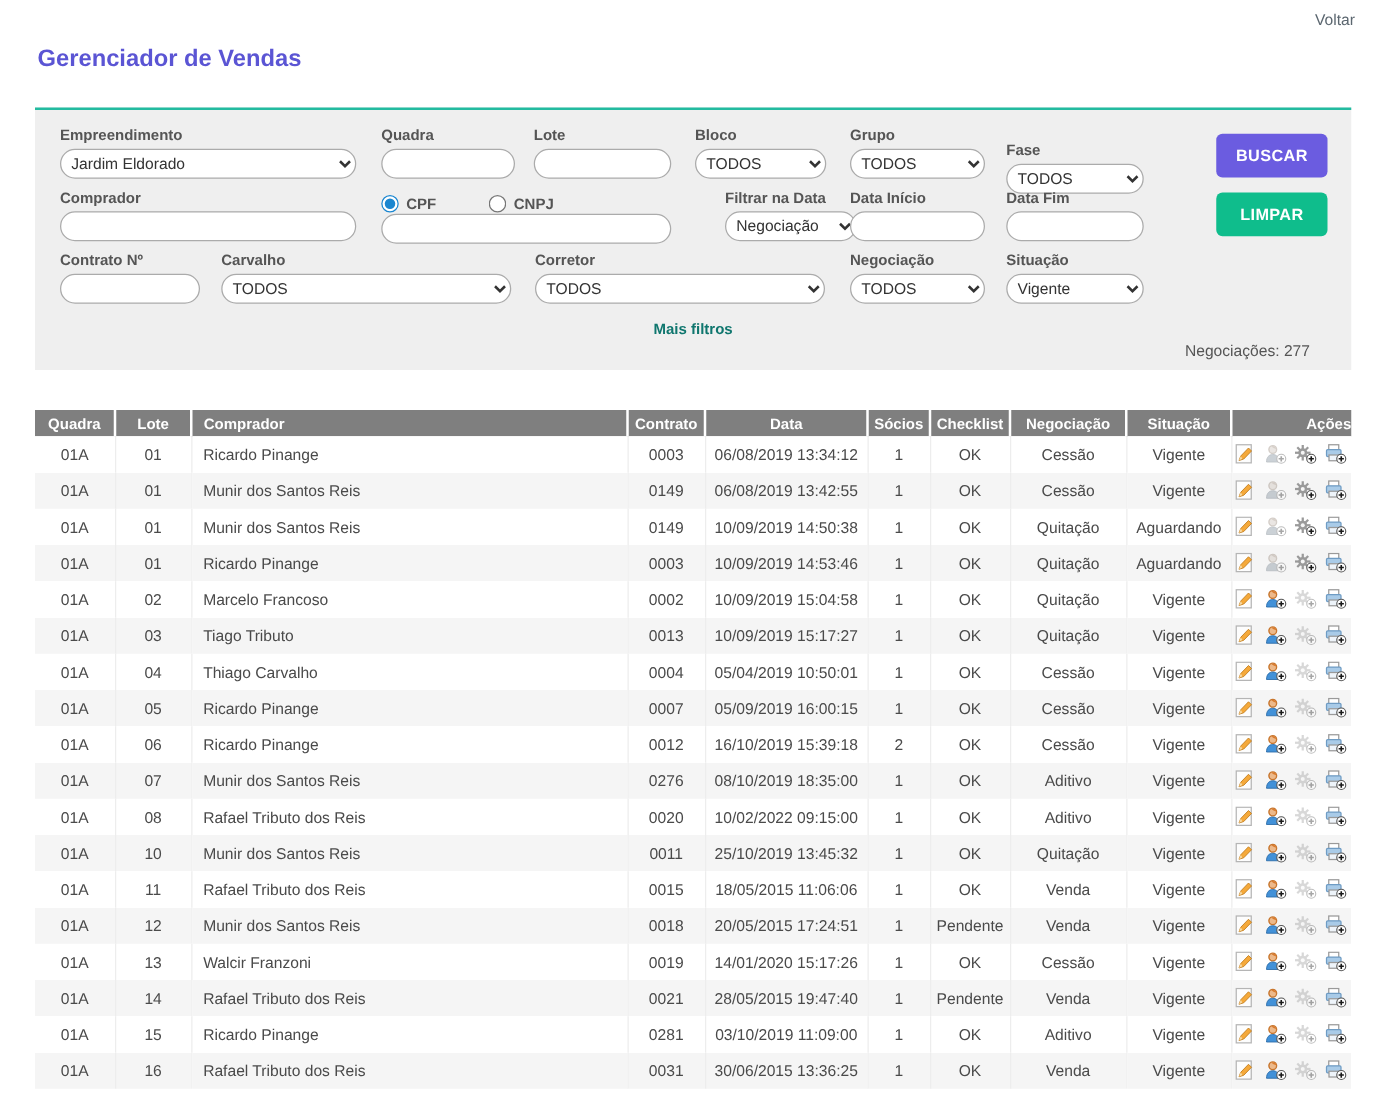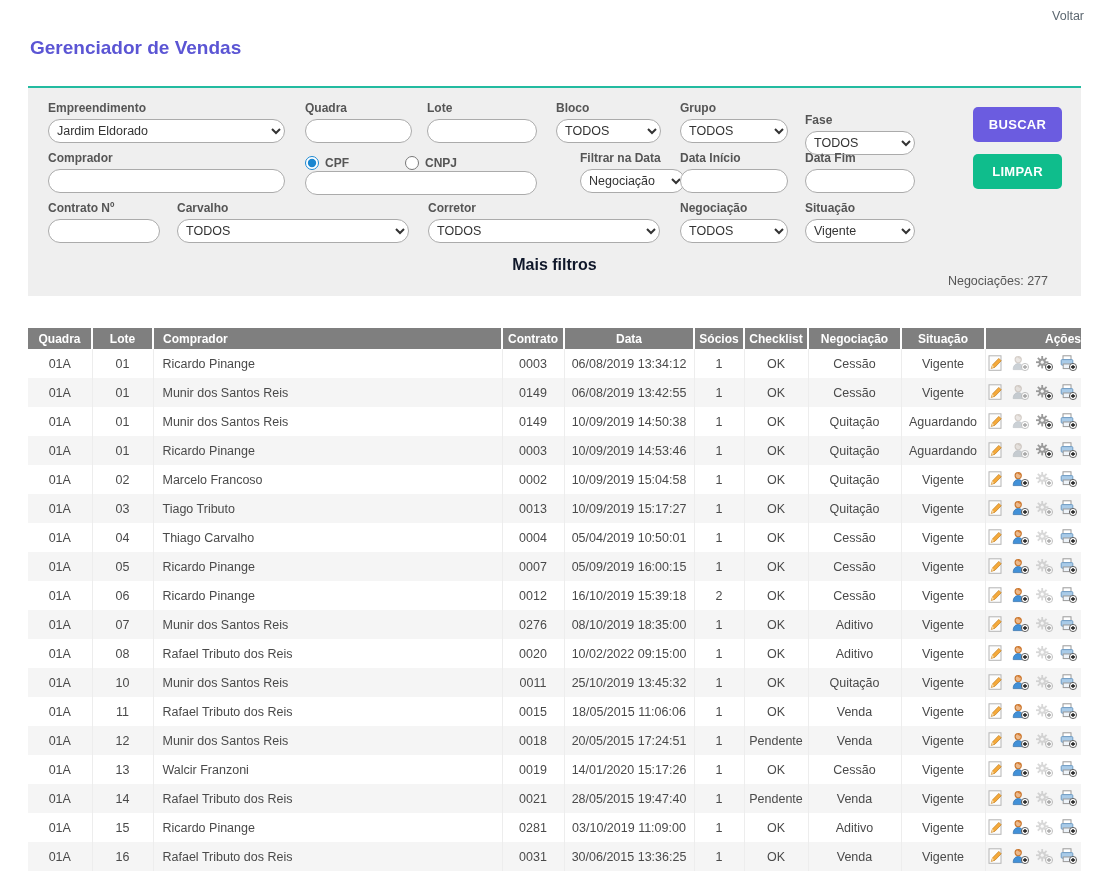--- a/index.html
+++ b/index.html
@@ -15,25 +15,25 @@
   .field { position:absolute; }
   .field label { display:block; font-size:12px; font-weight:bold; color:#555; margin-bottom:4px; }
   .field input[type="text"], .field select {
       width:100%; height:24px; border:1px solid #ababab; background:#fff; font-size:12.5px;
       color:#333; padding:2px 4px; font-family:"Liberation Sans", sans-serif; border-radius:12px; }
   .btn { position:absolute; width:89px; height:35px; border:none; border-radius:5px;
          color:#fff; font-size:13px; font-weight:bold; letter-spacing:.3px; cursor:pointer;
          font-family:"Liberation Sans", sans-serif; }
   .btn-buscar { background:#6b5ce0; top:19px; left:945px; }
   .btn-limpar { background:#0fbd8c; top:66px; left:945px; }
-  .radio-row { position:absolute; left:277px; top:68px; display:flex; gap:56px; align-items:flex-start; }
+  .radio-row { position:absolute; left:277px; top:68px; display:flex; gap:42px; align-items:flex-start; }
   .radio-row label { font-size:12px; font-weight:bold; color:#555; display:flex; gap:6px; align-items:center; cursor:pointer; }
   .radio-row input { accent-color:#1a86d0; width:14px; height:14px; }
   .more-filters { position:absolute; left:0; right:0; top:168px; text-align:center;
-                  font-size:16px; font-weight:bold; color:#0f172a; cursor:pointer; }
+                  font-size:12px; font-weight:bold; color:#0f766e; cursor:pointer; }
   .neg-count { position:absolute; right:33px; top:186px; font-size:12.5px; color:#555; }
 
   
   .results { position:absolute; left:28px; top:328px; width:1053px; }
   table { width:1053px; border-collapse:collapse; table-layout:fixed; }
   thead th { background:#7f7f7f; color:#fff; font-size:12px; font-weight:bold; height:21px;
              text-align:center; border-right:2px solid #fff; }
   thead th:last-child { border-right:none;text-align:right; }
   thead th.col-comprador { text-align:left; padding-left:9px; }
   tbody td { height:29px; font-size:12.5px; color:#4a4a4a; text-align:center;

